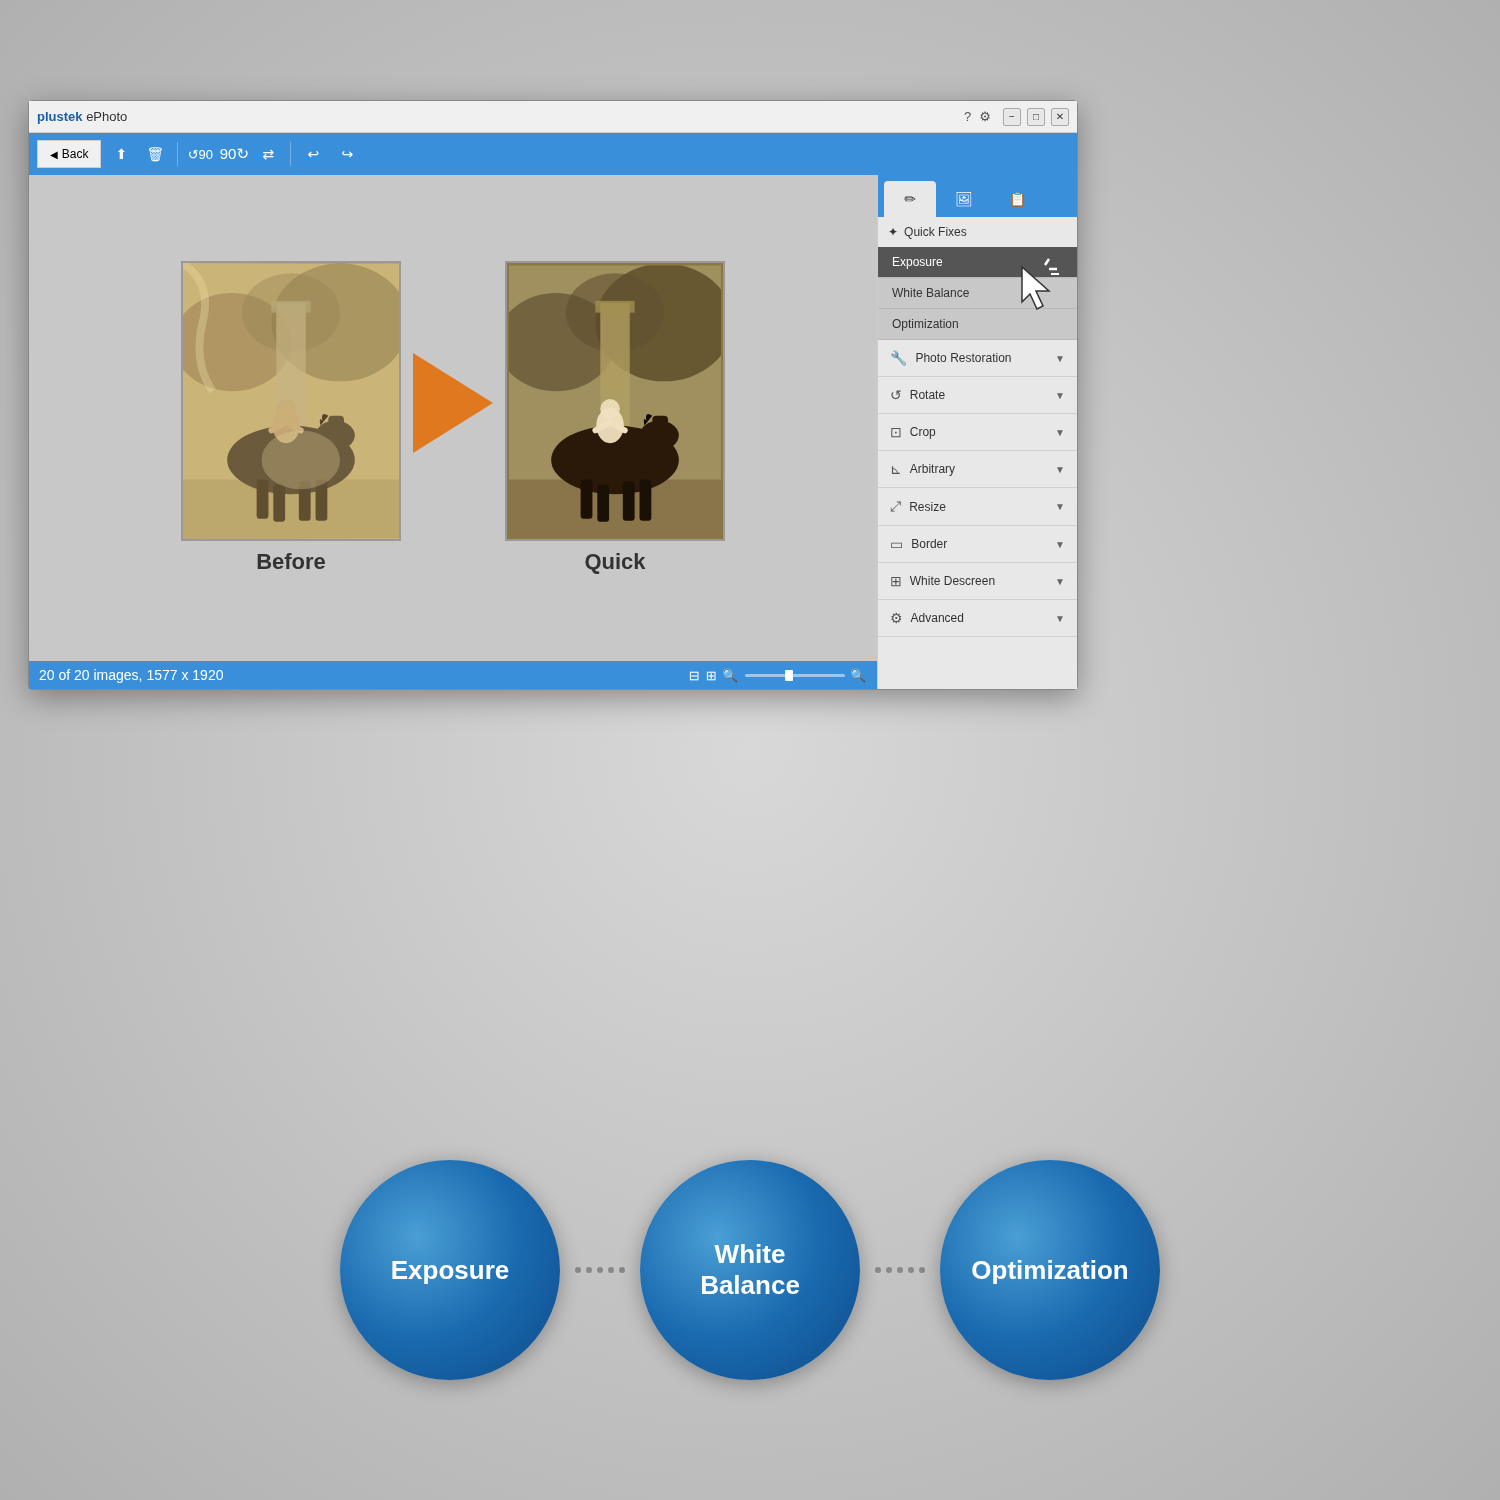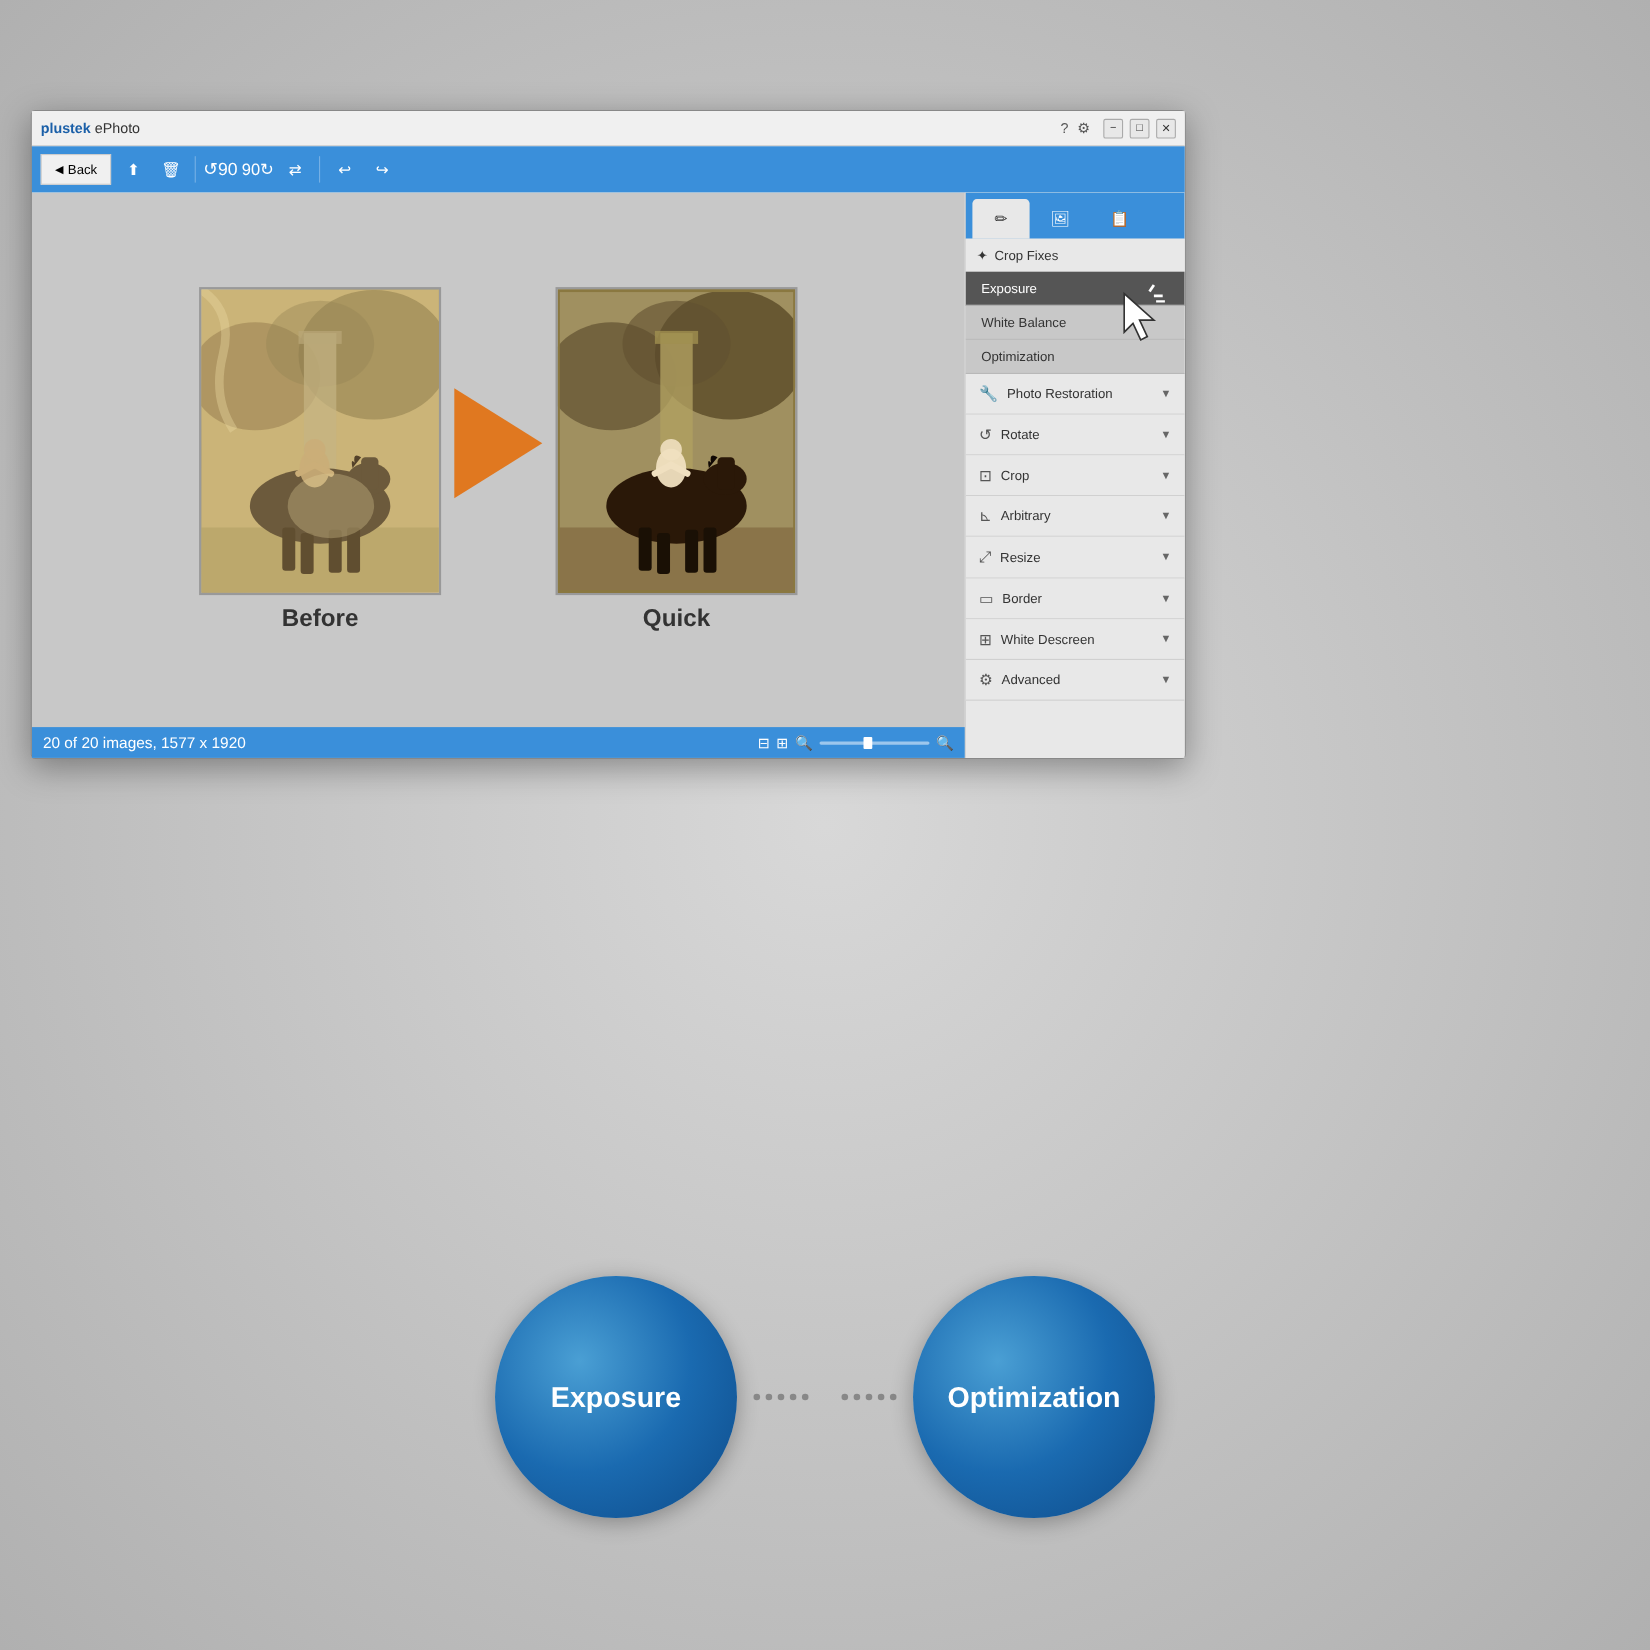--- a/index.html
+++ b/index.html
@@ -385,21 +385,21 @@
       <div class="title-btn">□</div>
       <div class="title-btn close">✕</div>
     </div>
   </div>
 
   <div class="toolbar">
     <button class="tb-back-btn">Back</button>
     <div class="tb-icon">⬆</div>
     <div class="tb-icon">🗑</div>
     <div class="tb-separator"></div>
-    <div class="tb-icon" style="font-size:16px;">↺90</div>
+    <div class="tb-icon" style="font-size:13px;">↺90</div>
     <div class="tb-icon" style="font-size:15px;">90↻</div>
     <div class="tb-icon">⇄</div>
     <div class="tb-separator"></div>
     <div class="tb-icon">↩</div>
     <div class="tb-icon">↪</div>
   </div>
 
   <div class="main-area">
 
     <div class="canvas-area">
@@ -511,21 +511,21 @@
     <div class="right-panel">
 
       <div class="panel-tabs">
         <div class="panel-tab active">✏</div>
         <div class="panel-tab">🖼</div>
         <div class="panel-tab">📋</div>
       </div>
 
       <div class="quick-fixes-header">
         <span>✦</span>
-        <span>Crop Fixes</span>
+        <span>Quick Fixes</span>
       </div>
 
       <div class="quick-fixes-items">
         <div class="qf-item active">Exposure</div>
         <div class="qf-item">White Balance</div>
         <div class="qf-item">Optimization</div>
       </div>
 
       <div class="panel-section">
         <div class="panel-section-left">
@@ -617,20 +617,24 @@
   <div class="circle-connector">
     <div class="dots">
       <div class="dot"></div>
       <div class="dot"></div>
       <div class="dot"></div>
       <div class="dot"></div>
       <div class="dot"></div>
     </div>
   </div>
 
+  <div class="circle-item">
+    <span style="white-space:pre-line;">White
+Balance</span>
+  </div>
 
   <div class="circle-connector">
     <div class="dots">
       <div class="dot"></div>
       <div class="dot"></div>
       <div class="dot"></div>
       <div class="dot"></div>
       <div class="dot"></div>
     </div>
   </div>

